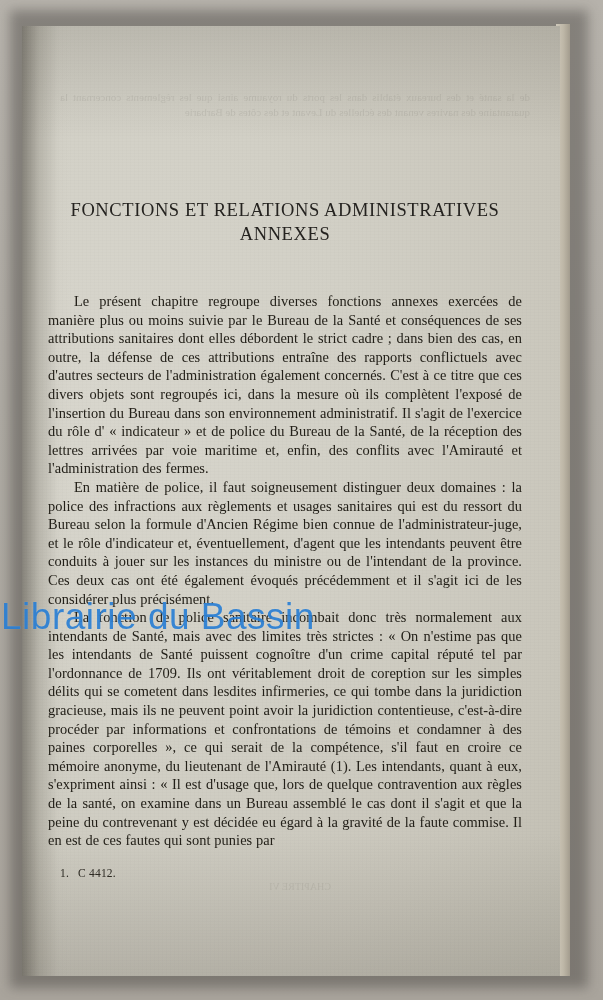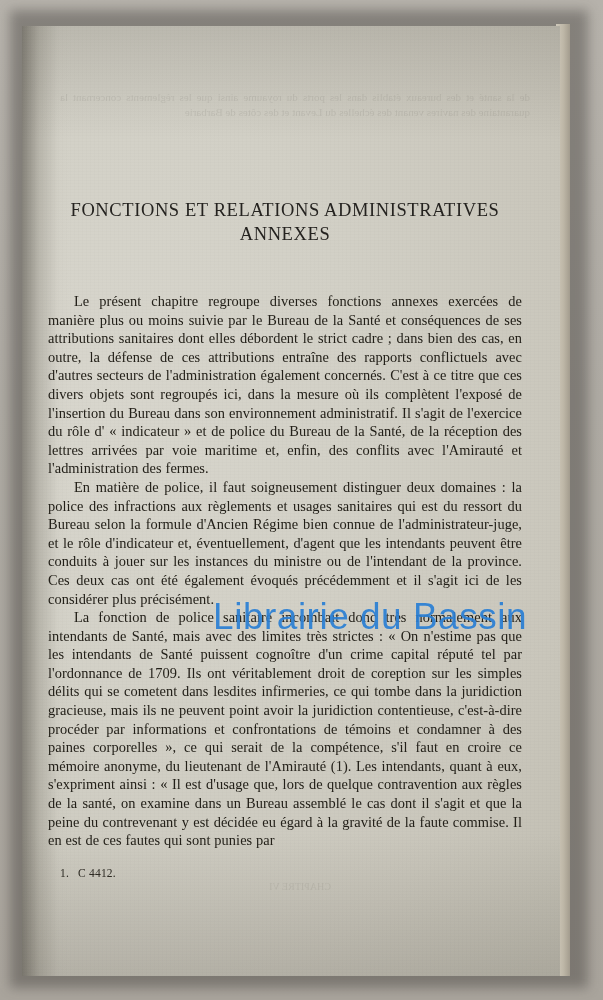--- a/index.html
+++ b/index.html
@@ -151,24 +151,24 @@
     font-size: 11.5px;
     line-height: 14px;
     color: #2a2720;
     letter-spacing: 0.2px;
   }
   .footnote .num { margin-right: 9px; }
 
   
   .watermark {
     position: absolute;
-    left: 8px;
+    left: 1px;
     top: 596px;
     width: 519px;
-    text-align: right;
+    text-align: left;
     font-family: "Liberation Sans", sans-serif;
     font-size: 37px;
     font-weight: 400;
     color: #2a7fd4;
     opacity: 0.92;
     letter-spacing: 0.5px;
     pointer-events: none;
     text-shadow: 0 0 1px rgba(255,255,255,0.25);
   }
   

